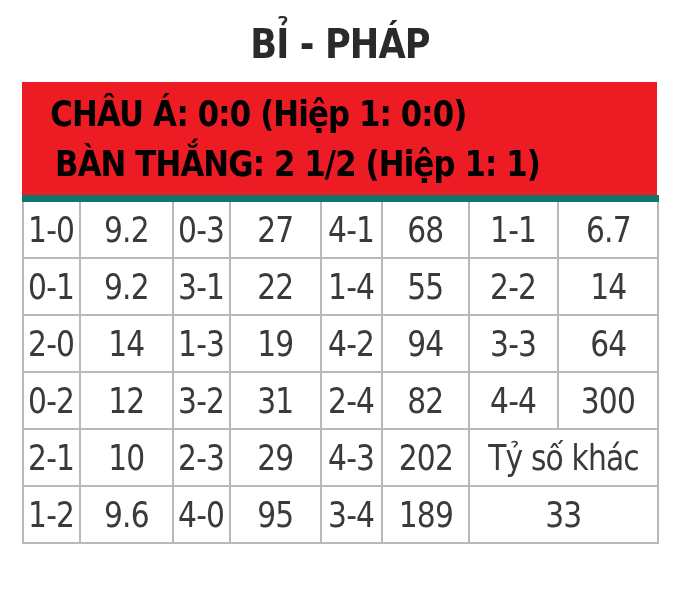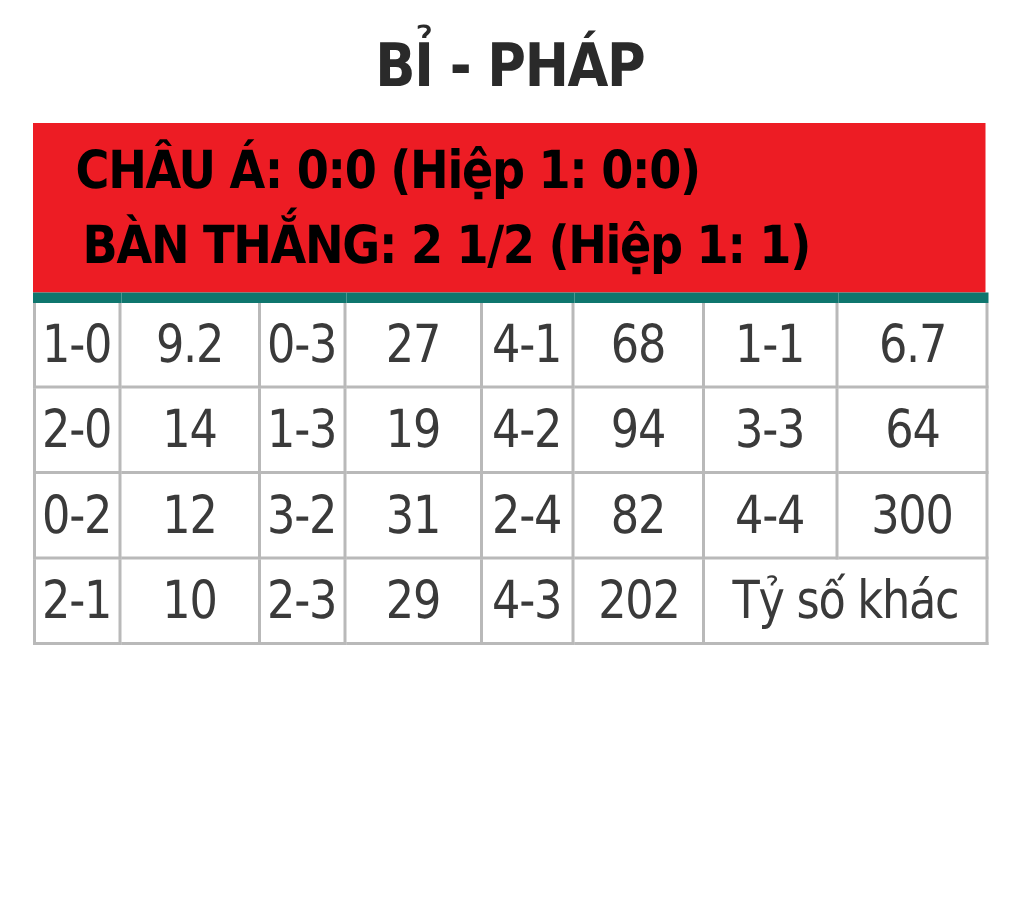--- a/index.html
+++ b/index.html
@@ -114,20 +114,30 @@
         <td class="score"><span>1-0</span></td>
         <td class="odds-c"><span>9.2</span></td>
         <td class="score"><span>0-3</span></td>
         <td class="odds-c"><span>27</span></td>
         <td class="score"><span>4-1</span></td>
         <td class="odds-c"><span>68</span></td>
         <td class="score"><span>1-1</span></td>
         <td class="odds-c"><span>6.7</span></td>
       </tr>
       <tr>
+        <td class="score"><span>0-1</span></td>
+        <td class="odds-c"><span>9.2</span></td>
+        <td class="score"><span>3-1</span></td>
+        <td class="odds-c"><span>22</span></td>
+        <td class="score"><span>1-4</span></td>
+        <td class="odds-c"><span>55</span></td>
+        <td class="score"><span>2-2</span></td>
+        <td class="odds-c"><span>14</span></td>
+      </tr>
+      <tr>
         <td class="score"><span>2-0</span></td>
         <td class="odds-c"><span>14</span></td>
         <td class="score"><span>1-3</span></td>
         <td class="odds-c"><span>19</span></td>
         <td class="score"><span>4-2</span></td>
         <td class="odds-c"><span>94</span></td>
         <td class="score"><span>3-3</span></td>
         <td class="odds-c"><span>64</span></td>
       </tr>
       <tr>
@@ -142,16 +152,25 @@
       </tr>
       <tr>
         <td class="score"><span>2-1</span></td>
         <td class="odds-c"><span>10</span></td>
         <td class="score"><span>2-3</span></td>
         <td class="odds-c"><span>29</span></td>
         <td class="score"><span>4-3</span></td>
         <td class="odds-c"><span>202</span></td>
         <td class="other" colspan="2"><span>Tỷ số khác</span></td>
       </tr>
+      <tr>
+        <td class="score"><span>1-2</span></td>
+        <td class="odds-c"><span>9.6</span></td>
+        <td class="score"><span>4-0</span></td>
+        <td class="odds-c"><span>95</span></td>
+        <td class="score"><span>3-4</span></td>
+        <td class="odds-c"><span>189</span></td>
+        <td class="odds-c" colspan="2"><span>33</span></td>
+      </tr>
     </tbody>
   </table>
 
 </div>
 
 </body></html>

